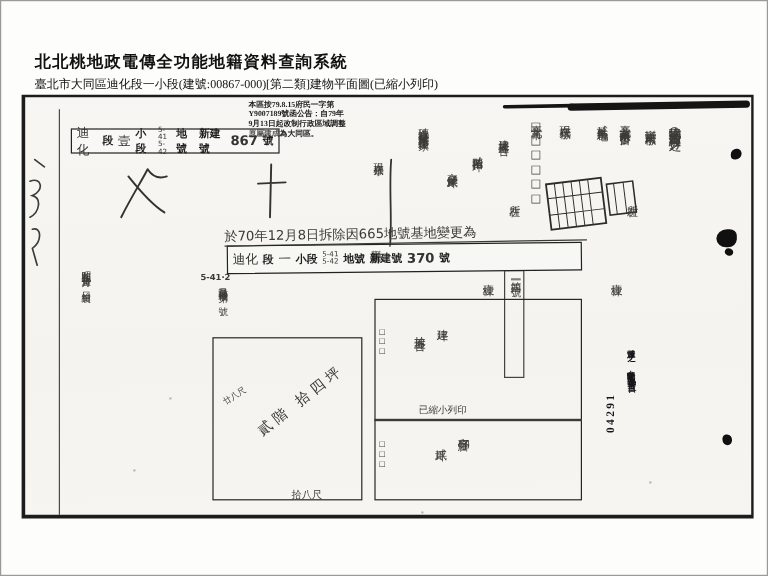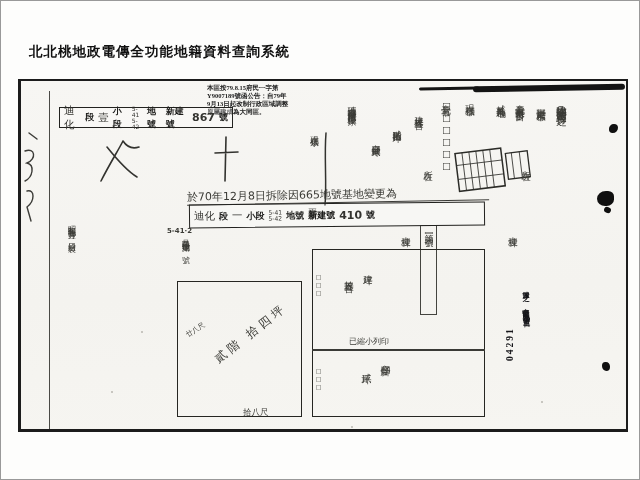--- a/index.html
+++ b/index.html
@@ -35,20 +35,21 @@
   .blob{background:#101010;}
   .stamp{color:#16161a;font-weight:bold;}
   .dot{width:2px;height:2px;background:#b9b7b0;border-radius:50%;}
 </style>
 </head>
 <body>
 
 <div class="page">
 
   <div class="sys-title">北北桃地政電傳全功能地籍資料查詢系統</div>
+  <div class="doc-line">臺北市大同區迪化段一小段(建號:00867-000)[第二類]建物平面圖(已縮小列印)</div>
 
   <div class="scan">
 
     <div class="vline" style="left:28px;top:10px;height:338px;"></div>
     <div class="smear" style="left:452px;top:4px;width:152px;height:6px;transform:rotate(-1deg);"></div>
     <div class="smear" style="left:398px;top:6px;width:60px;height:3px;transform:rotate(-1deg);"></div>
 
     <div class="notice">
       <div>本區按79.8.15府民一字第</div>
       <div>Y9007189號函公告：自79年</div>
@@ -112,21 +113,21 @@
     <div class="hw" style="left:166px;top:106px;width:302px;font-size:11px;transform:rotate(-1deg);border-bottom:1px solid #3a3a36;">於70年12月8日拆除因665地號基地變更為</div>
     <div class="sbox" style="left:168px;top:122px;width:296px;height:24px;transform:rotate(-0.6deg);">
       <span class="hand">迪化</span>
       <span class="print">段</span>
       <span class="hand">一</span>
       <span class="print">小段</span>
       <span class="hand lots">5-41
 5-42</span>
       <span class="print">地號</span>
       <span class="print">新建號</span>
-      <span class="hand num">410</span>
+      <span class="hand num">370</span>
       <span class="print">號</span>
     </div>
     <div class="hw" style="left:146px;top:146px;font-size:7px;font-weight:bold;">5-41·2</div>
 
     <div class="rect" style="left:156px;top:200px;width:125px;height:136px;"></div>
     <div class="hw" style="left:186px;top:244px;font-size:12px;transform:rotate(-38deg);letter-spacing:4px;white-space:nowrap;">貳階 拾四坪</div>
     <div class="hw" style="left:164px;top:244px;font-size:7px;transform:rotate(-32deg);">廿八尺</div>
     <div class="hw" style="left:222px;top:326px;font-size:8.5px;">拾八尺</div>
 
     <div class="rect" style="left:291px;top:168px;width:173px;height:168px;"></div>

